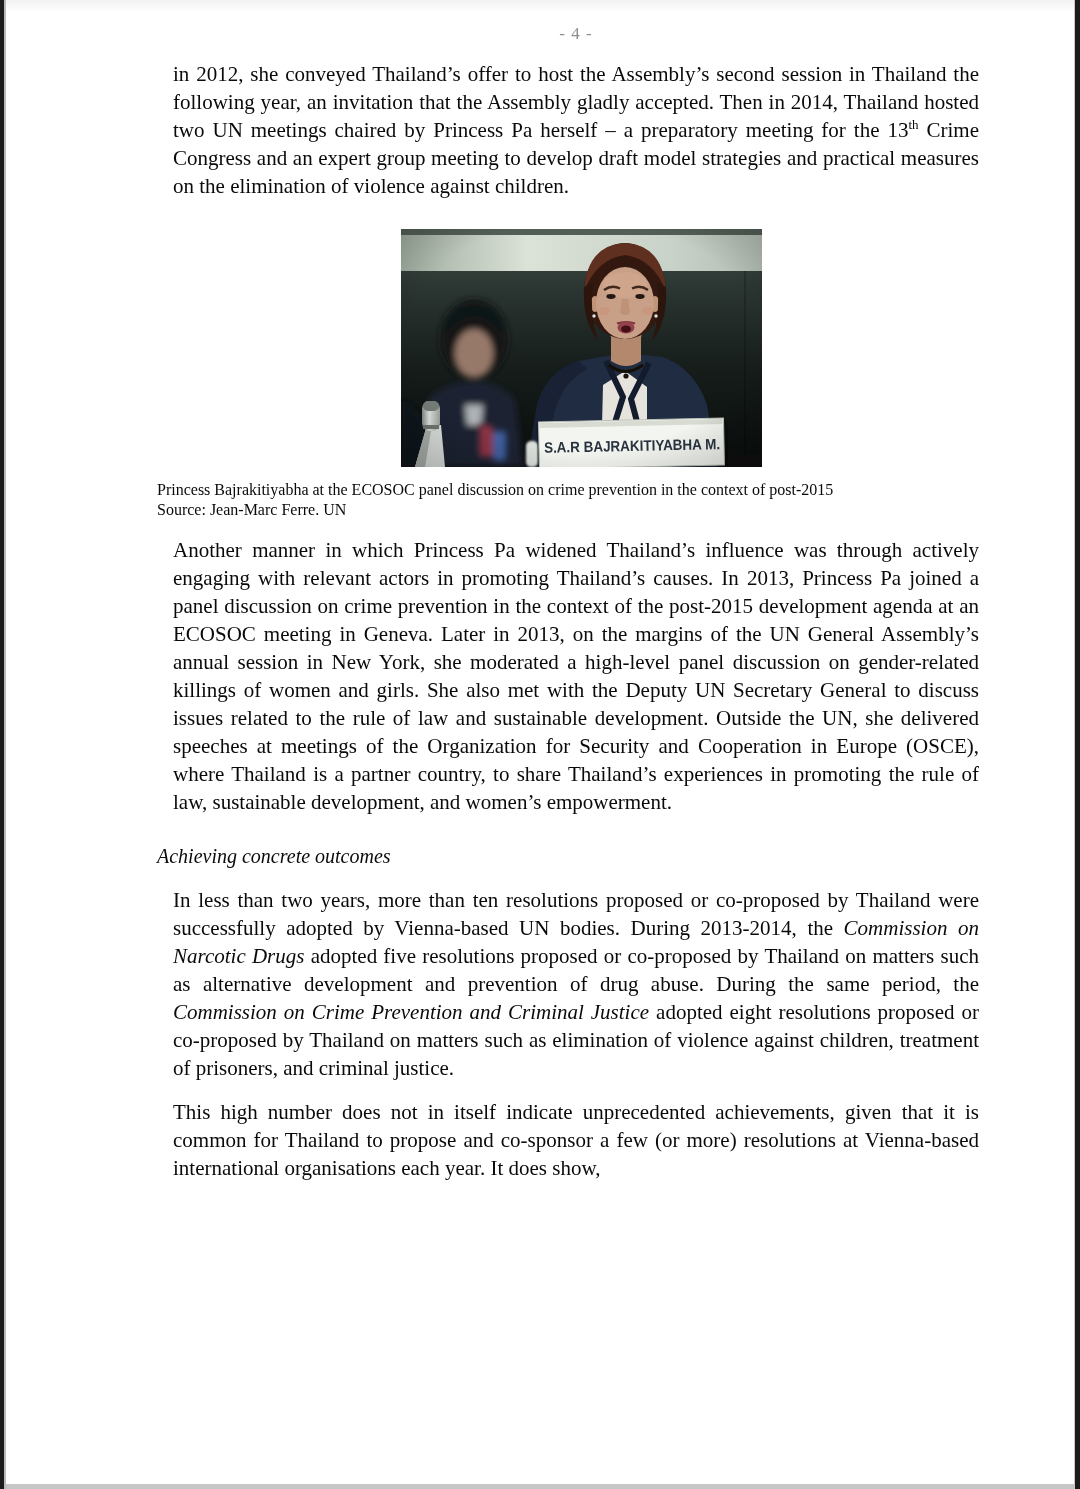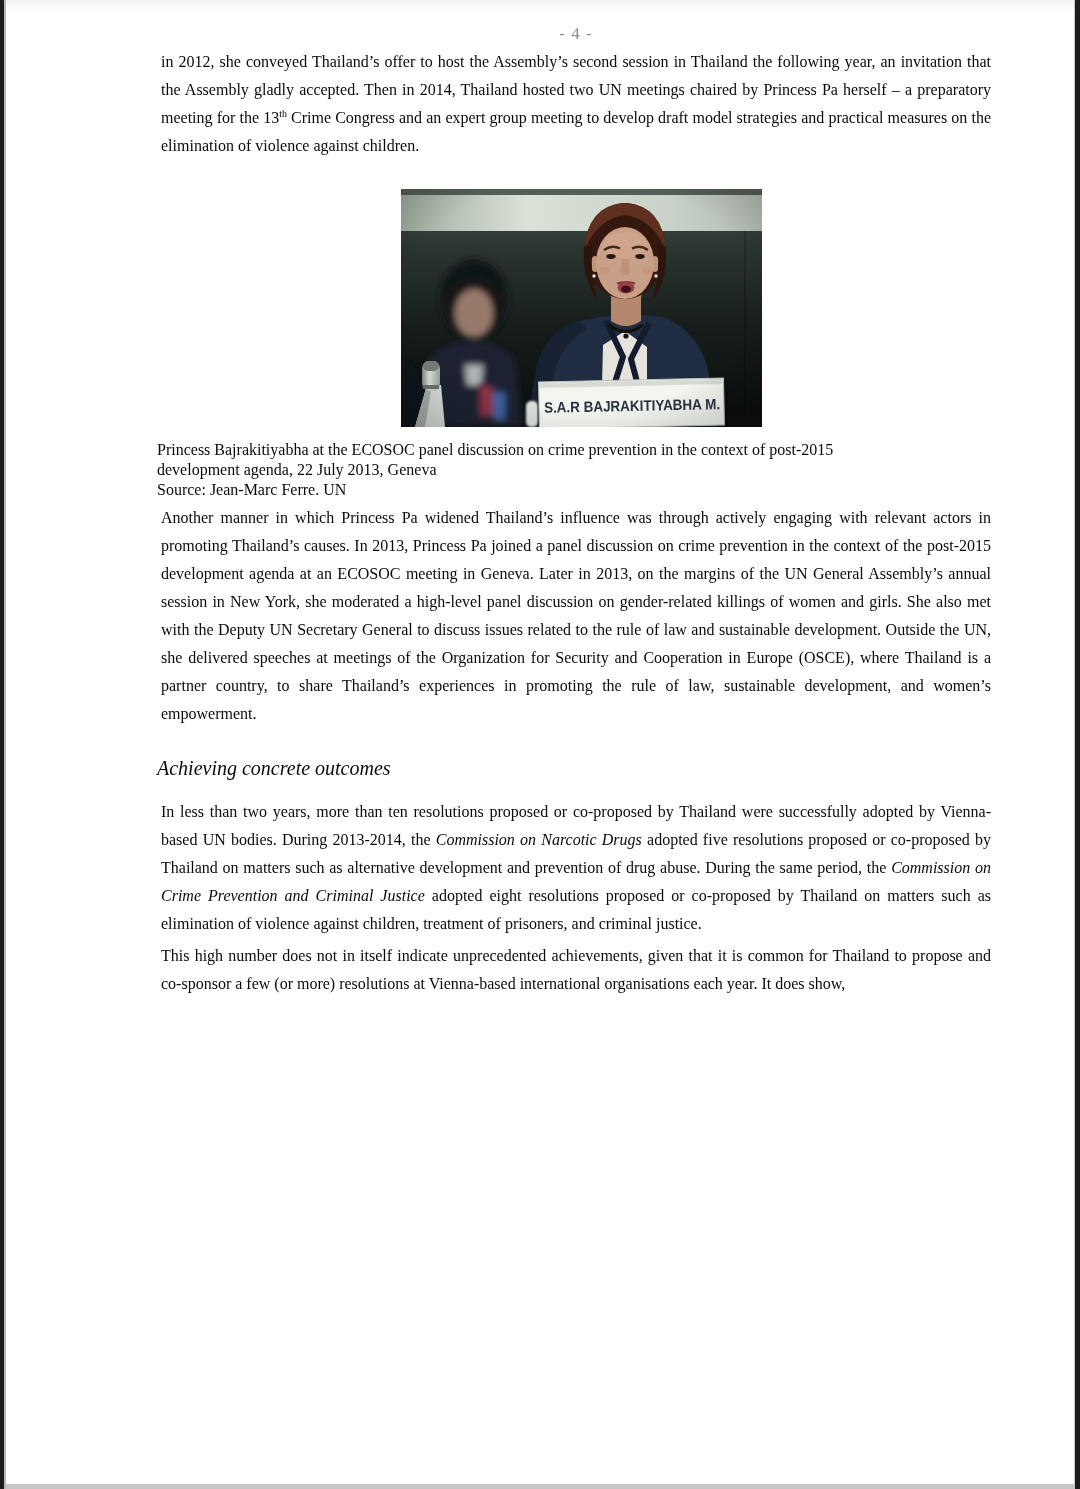--- a/index.html
+++ b/index.html
@@ -25,22 +25,22 @@
     width:838px;
   }
   .page-number{
     margin-top:24px;
     text-align:center;
     font-size:17px;
     color:#8e8e8e;
     letter-spacing:1px;
   }
   p.body-text{
-    margin:4px;
-    font-size:16px;
+    margin:16px;
+    font-size:21px;
     line-height:28px;
     text-align:justify;
   }
   .p1{margin-top:44px;}
   .p2{margin-top:32px;}
   .p3{margin-top:30px;}
   .p4{margin-top:28px;}
   sup{font-size:0.62em;line-height:0;}
   .em{font-style:italic;}
 
@@ -177,21 +177,20 @@
           <rect x="139" y="192" width="183" height="5" fill="#d7dbd2"></rect>
           <text x="231" y="222" text-anchor="middle" textLength="176" lengthAdjust="spacingAndGlyphs" font-family="Liberation Sans, sans-serif" font-size="15" font-weight="bold" fill="#29333f">S.A.R BAJRAKITIYABHA M.</text>
         </g>
 
         <rect width="361" height="238" fill="url(#gVig)"></rect>
       </svg>
     </figure>
 
     <div class="caption">
       <div>Princess Bajrakitiyabha at the ECOSOC panel discussion on crime prevention in the context of post-2015</div>
-      <div>development agenda, 22 July 2013, Geneva</div>
       <div>Source: Jean-Marc Ferre. UN</div>
     </div>
 
     <p class="body-text p2">Another manner in which Princess Pa widened Thailand’s influence was through actively engaging with relevant actors in promoting Thailand’s causes. In 2013, Princess Pa joined a panel discussion on crime prevention in the context of the post-2015 development agenda at an ECOSOC meeting in Geneva. Later in 2013, on the margins of the UN General Assembly’s annual session in New York, she moderated a high-level panel discussion on gender-related killings of women and girls. She also met with the Deputy UN Secretary General to discuss issues related to the rule of law and sustainable development. Outside the UN, she delivered speeches at meetings of the Organization for Security and Cooperation in Europe (OSCE), where Thailand is a partner country, to share Thailand’s experiences in promoting the rule of law, sustainable development, and women’s empowerment.</p>
 
     <h3 class="section-heading">Achieving concrete outcomes</h3>
 
     <p class="body-text p3"><span>In less than two years, more than ten resolutions proposed or co-proposed by Thailand were successfully adopted by Vienna-based UN bodies. During 2013-2014, the </span><span class="em">Commission on Narcotic Drugs</span><span> adopted five resolutions proposed or co-proposed by Thailand on matters such as alternative development and prevention of drug abuse. During the same period, the </span><span class="em">Commission on Crime Prevention and Criminal Justice</span><span> adopted eight resolutions proposed or co-proposed by Thailand on matters such as elimination of violence against children, treatment of prisoners, and criminal justice.</span></p>
 
     <p class="body-text p4">This high number does not in itself indicate unprecedented achievements, given that it is common for Thailand to propose and co-sponsor a few (or more) resolutions at Vienna-based international organisations each year. It does show,</p>

